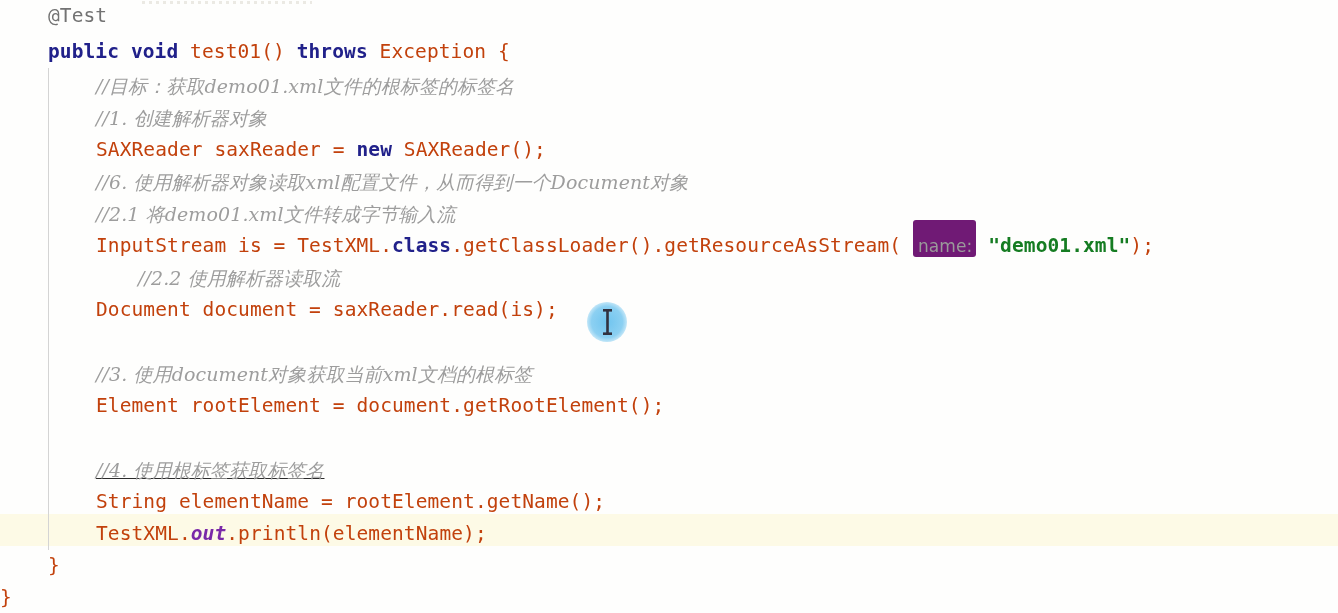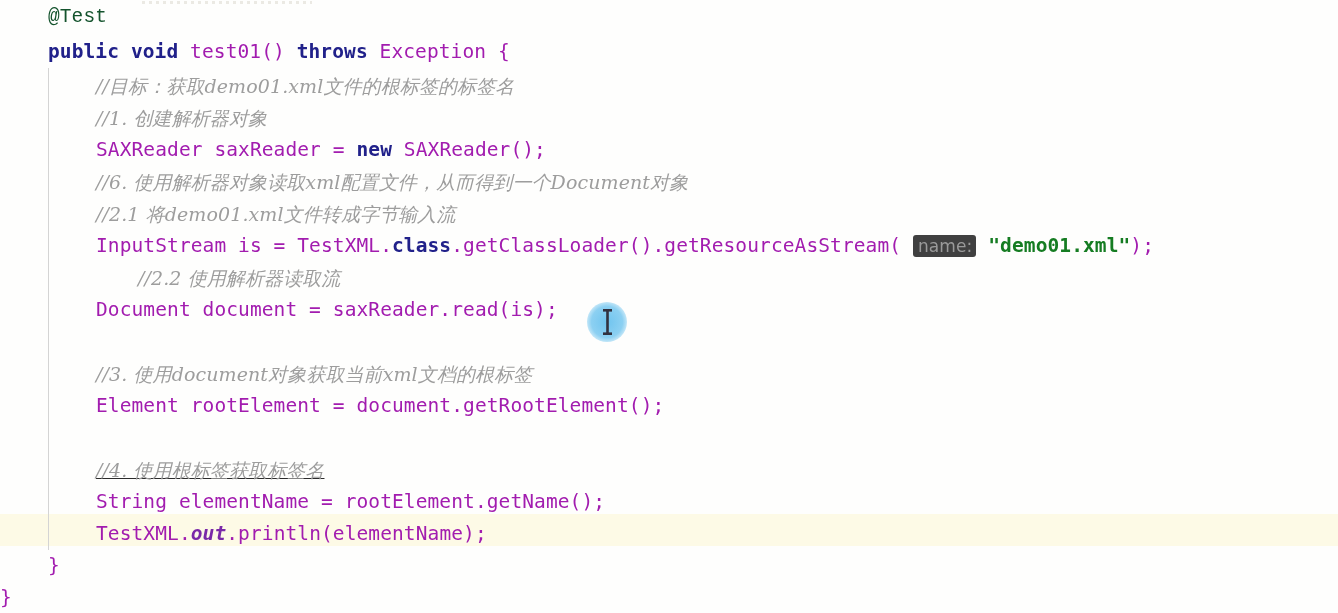--- a/index.html
+++ b/index.html
@@ -65,33 +65,33 @@
     line-height: 32px;
     white-space: pre;
     font-size: 19.5px;
     letter-spacing: 0.1px;
     color: #2b2b2b;
     z-index: 2;
   }
   .code-line > .ind { display: inline-block; }
 
   
-  .tok-annotation { color: #14532d; font-family: Liberation Mono, monospace; }
+  .tok-annotation { color: #737373; }
   .tok-keyword    { color: #21218a; font-weight: bold; }
-  .tok-plain      { color: #a21caf; }
+  .tok-plain      { color: #c2410c; }
   .tok-comment    { color: #9d9d9d; font-style: italic;
                     font-family: "DejaVu Serif", "Liberation Serif", serif;
                     font-size: 19px; }
   .tok-string     { color: #157c22; font-weight: bold; }
   .tok-static     { color: #7a29a8; font-weight: bold; font-style: italic; }
   .tok-hint {
     color: #9a9a9a;
-    background: #404040;
+    background: #701a75;
     border-radius: 3px;
-    padding: 1px 4px 1px 5px;
+    padding: 16px 4px 1px 5px;
     font-size: 17px;
     font-family: "DejaVu Sans", "Liberation Sans", sans-serif;
   }
 
   
   #cursor-wrap {
     position: absolute;
     z-index: 40;
     pointer-events: none;
   }

